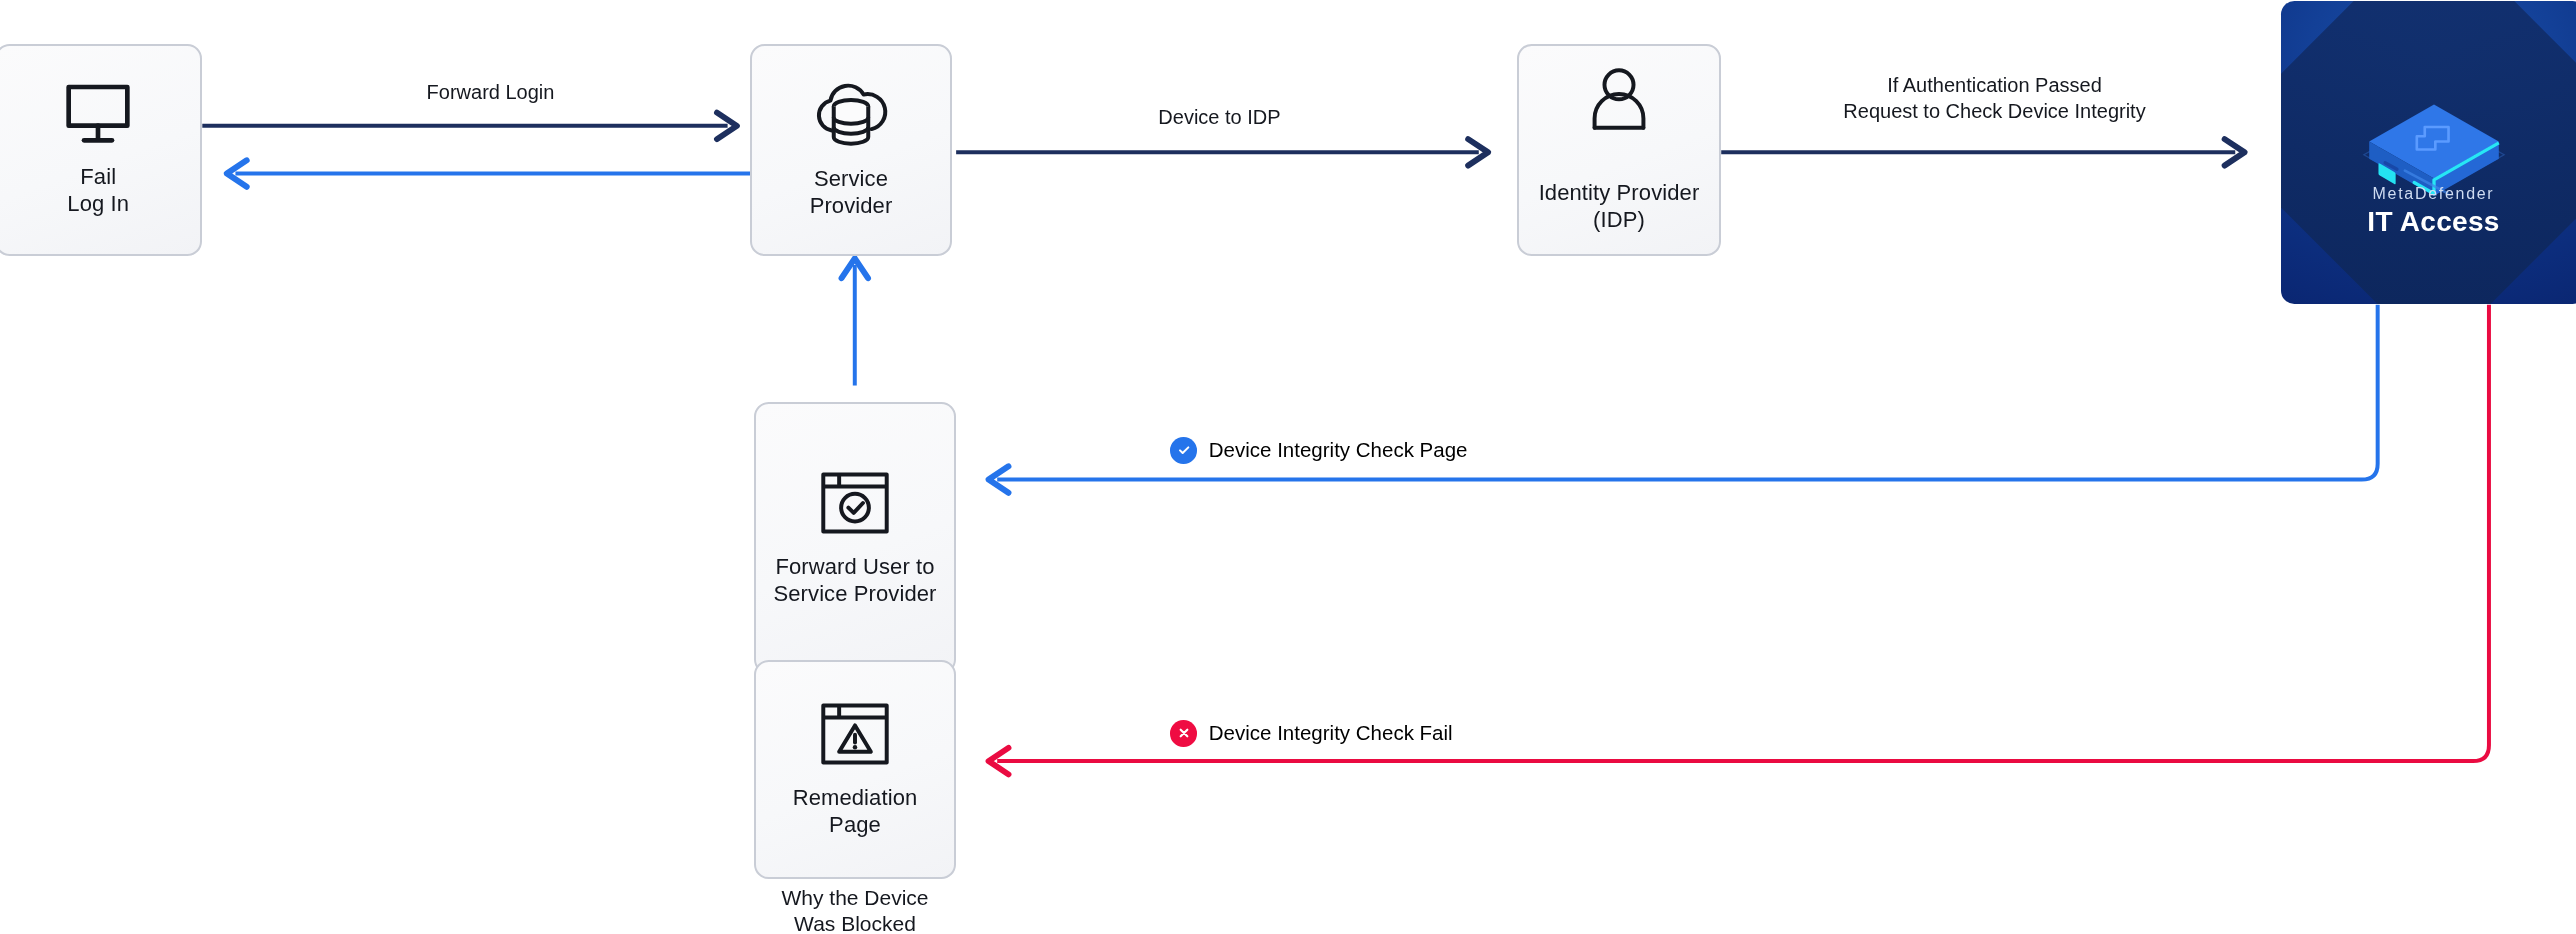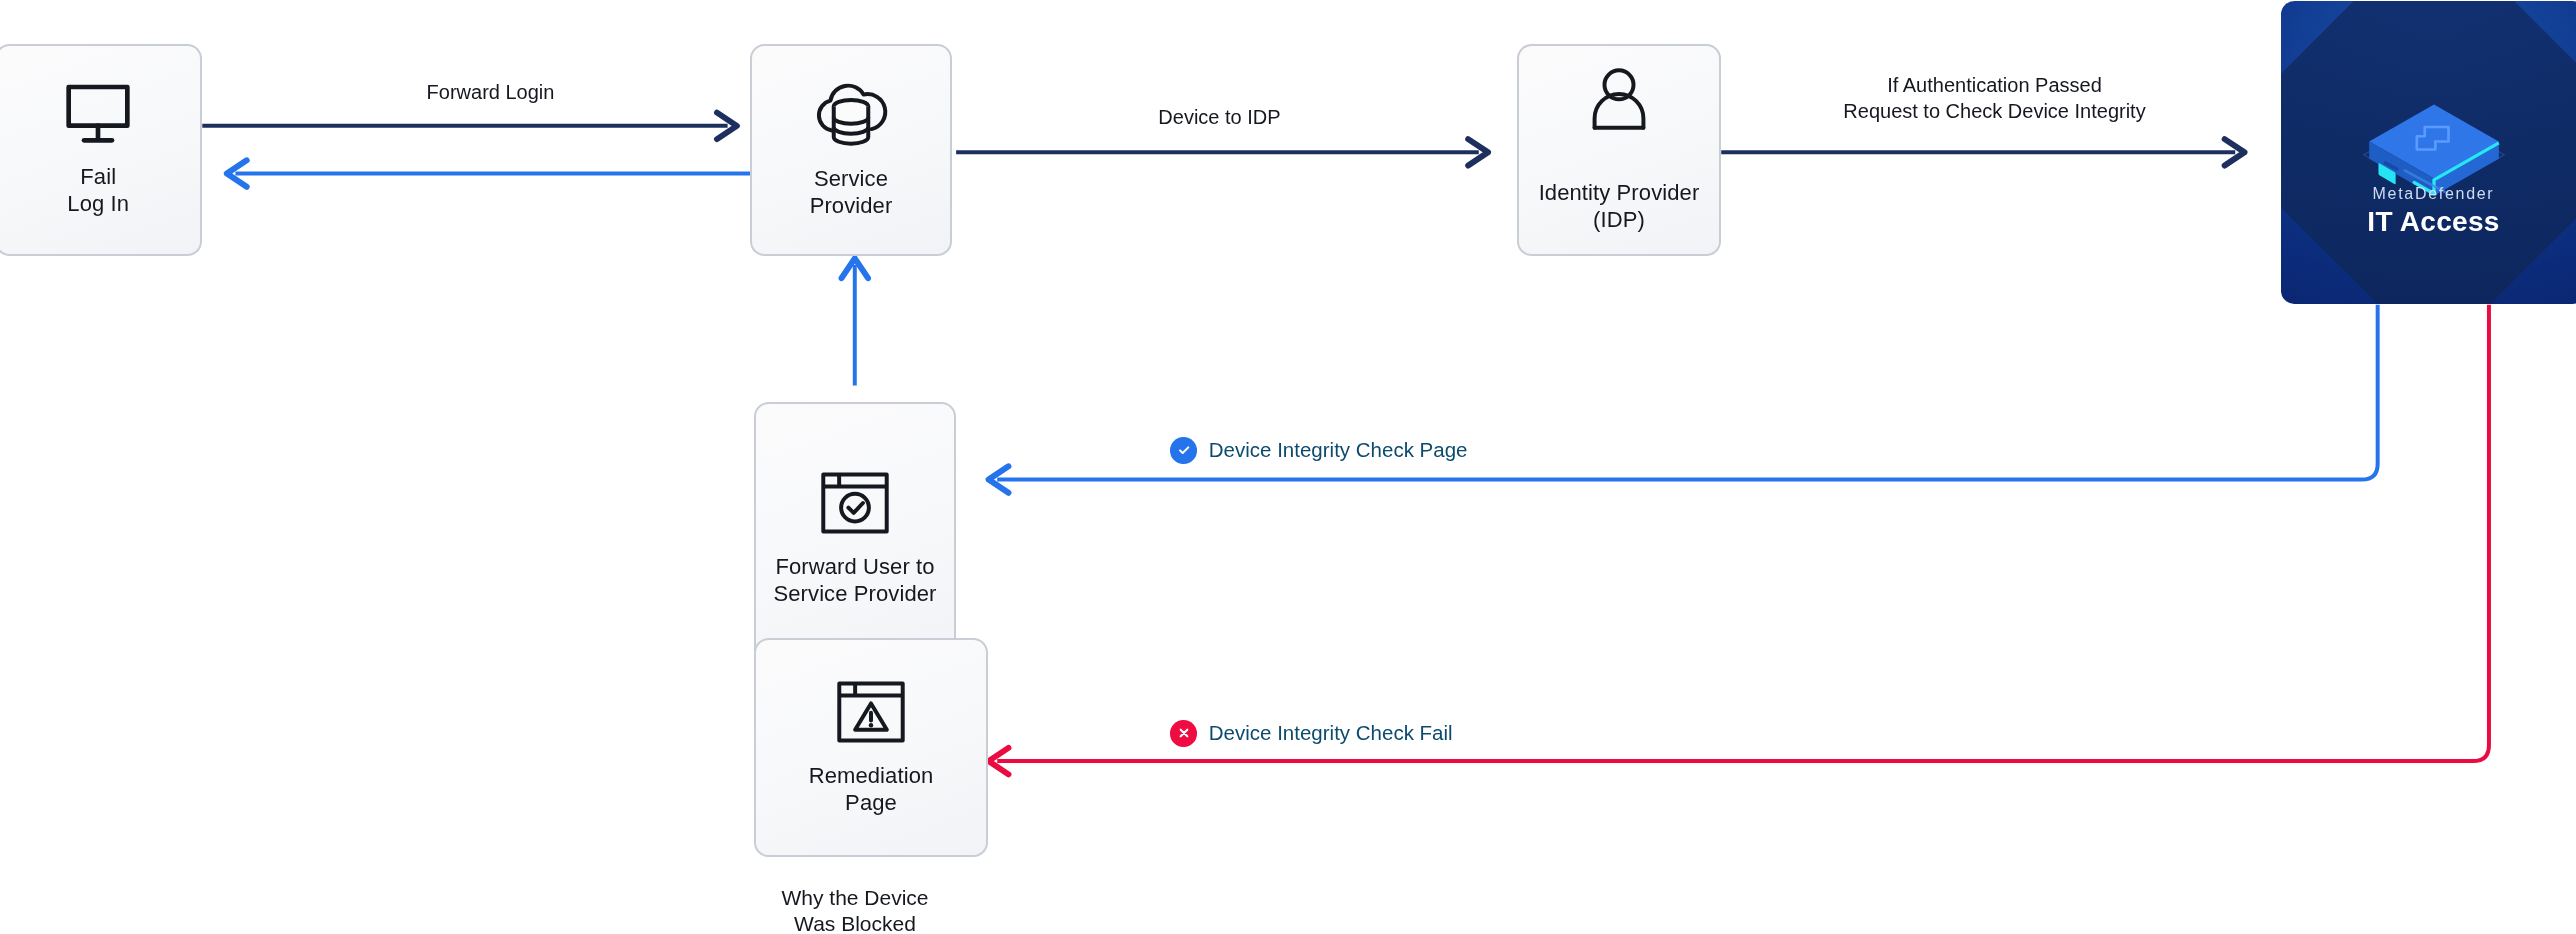--- a/index.html
+++ b/index.html
@@ -107,21 +107,21 @@
   .badge-label {
     position: absolute;
     display: flex;
     align-items: center;
     gap: 12px;
     background: #ffffff;
     padding: 0 9.3px;
     z-index: 9;
   }
   .badge-label .btxt {
-    color: #0c4a6e;
+    color: #000000;
     font-size: 20.5px;
     line-height: 1;
     white-space: nowrap;
   }
   .badge {
     width: 26.5px;
     height: 26.5px;
     border-radius: 50%;
     display: flex;
     align-items: center;
@@ -240,21 +240,21 @@
         <path d="M8 26 H104" fill="none" stroke="#15181f" stroke-width="6"></path>
         <path d="M32 8 V26" fill="none" stroke="#15181f" stroke-width="6"></path>
         <circle cx="56" cy="58" r="21" fill="none" stroke="#15181f" stroke-width="6"></circle>
         <path d="M46 58 L54 66 L68 51" fill="none" stroke="#15181f" stroke-width="6" stroke-linecap="round" stroke-linejoin="round"></path>
       </svg>
     </span>
     <div class="cap">Forward User to
 Service Provider</div>
   </div>
 
-  <div class="node" style="left:754px; top:638px; width:234px; height:219px;">
+  <div class="node" style="left:754px; top:660px; width:202px; height:219px;">
     <span class="ico">
       <svg width="74" height="68" viewBox="0 0 112 102">
         <path d="M8 8 H104 V94 H8 Z" fill="none" stroke="#15181f" stroke-width="6" stroke-linejoin="round"></path>
         <path d="M8 26 H104" fill="none" stroke="#15181f" stroke-width="6"></path>
         <path d="M32 8 V26" fill="none" stroke="#15181f" stroke-width="6"></path>
         <path d="M56 38 L80 78 H32 Z" fill="none" stroke="#15181f" stroke-width="6" stroke-linejoin="round"></path>
         <path d="M56 52 V64" fill="none" stroke="#15181f" stroke-width="6" stroke-linecap="round"></path>
         <circle cx="56" cy="71" r="3.4" fill="#15181f"></circle>
       </svg>
     </span>

